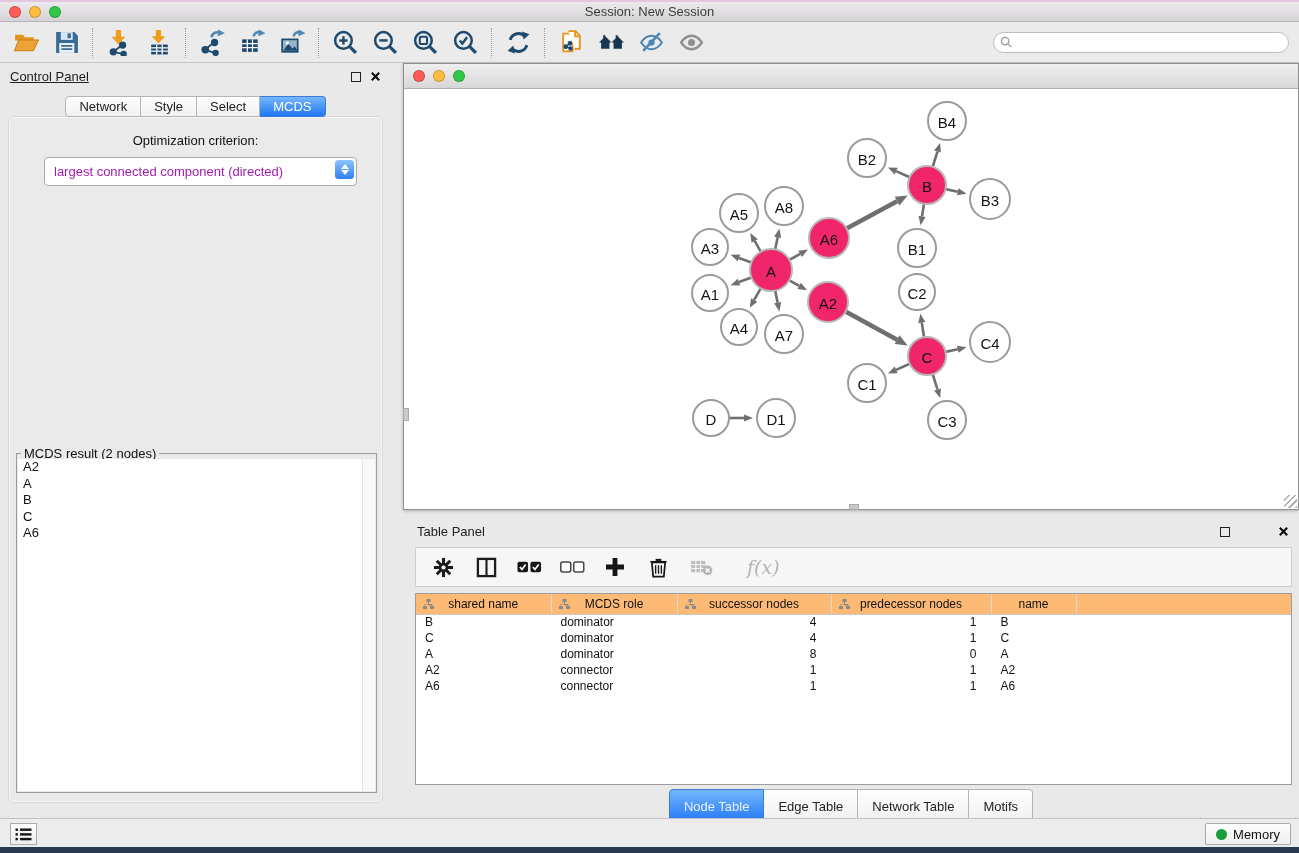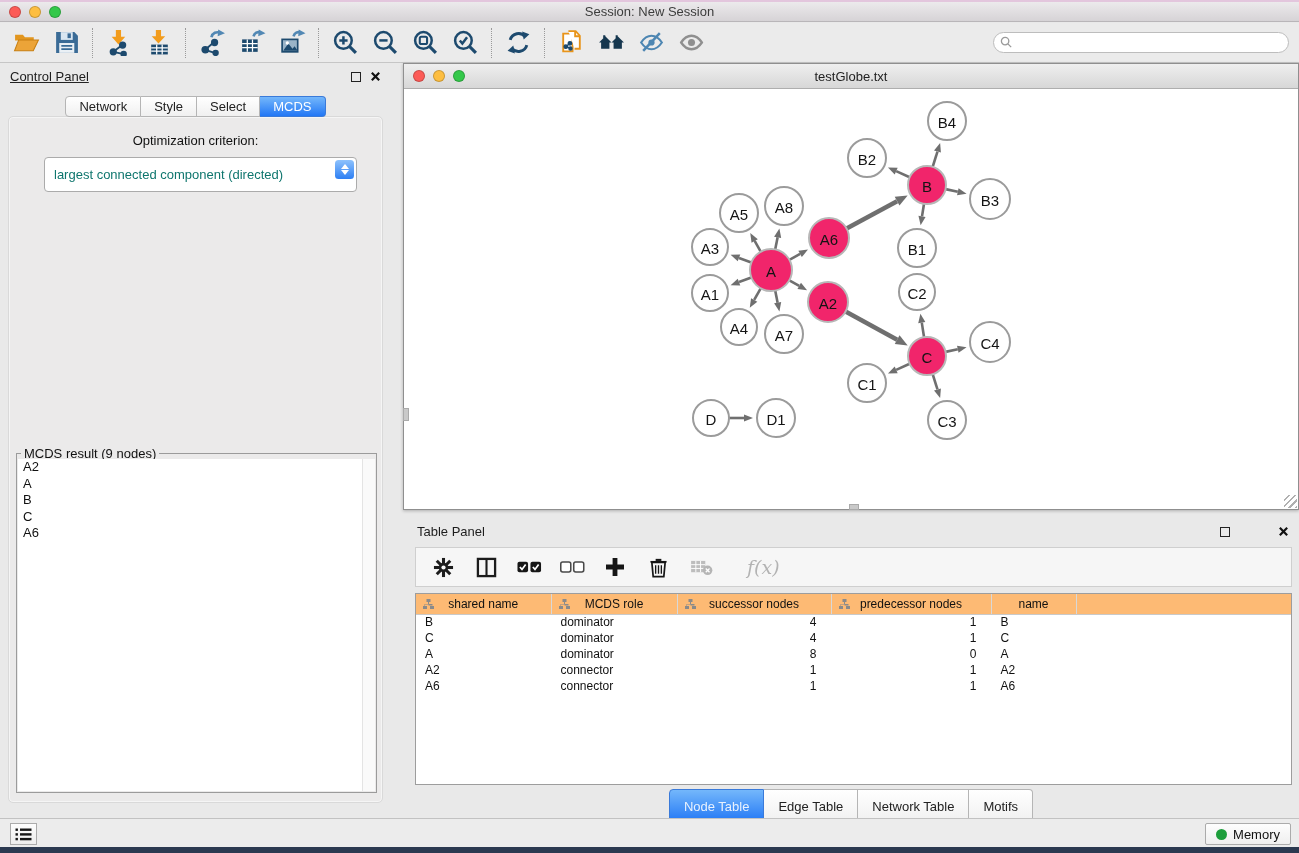--- a/index.html
+++ b/index.html
@@ -34,22 +34,22 @@
   .close-ic{width:11px;height:11px;}
   #cp-tabs{position:absolute;left:0;top:33px;width:100%;display:flex;justify-content:center;z-index:2;}
   .cptab{height:21px;padding:0 13px;display:flex;align-items:center;font-size:13px;
     background:linear-gradient(#ffffff,#f0f0f0);border:1px solid #b5b5b5;border-left:none;color:#222;}
   .cptab:first-child{border-left:1px solid #b5b5b5;border-radius:4px 0 0 4px;}
   .cptab:last-child{border-radius:0 4px 4px 0;}
   .cptab.sel{background:linear-gradient(#74b7fb,#2277f5);border-color:#3a7ad9;color:#fff;}
   #cp-body{position:absolute;left:8px;top:53px;width:375px;height:687px;background:#ebeaea;
     border:1px solid #d9d9d9;border-radius:5px;box-shadow:0 0 0 1px #f5f5f5 inset;}
   #opt-label{margin-top:16px;text-align:center;font-size:13px;color:#111;}
-  #criterion-select{position:absolute;left:35px;top:40px;width:313px;height:35px;background:#fff;
-    border:1px solid #ababab;border-radius:4px;font-size:13px;display:flex;align-items:center;padding-left:9px;color:#0f766e;}
+  #criterion-select{position:absolute;left:35px;top:40px;width:313px;height:29px;background:#fff;
+    border:1px solid #ababab;border-radius:4px;font-size:13px;display:flex;align-items:center;padding-left:9px;color:#a21caf;}
   #criterion-stepper{position:absolute;right:2px;top:1.5px;width:19px;height:19px;border-radius:3.5px;
     background:linear-gradient(#8ec2fd,#2d7ff3);display:flex;flex-direction:column;align-items:center;justify-content:center;gap:1px;}
   .stp{width:0;height:0;border-left:4px solid transparent;border-right:4px solid transparent;}
   .stp.up{border-bottom:5px solid #fff;} .stp.dn{border-top:5px solid #fff;}
   .cp-buttons{position:absolute;left:0;top:75px;width:100%;display:flex;justify-content:center;gap:13px;}
   .mac-btn{height:22px;padding:0 16px;background:linear-gradient(#ffffff,#f1f1f1);border:1px solid #b4b4b4;
     border-radius:4px;font-size:13px;font-family:"Liberation Sans",sans-serif;color:#111;}
   #mcds-group{position:absolute;left:7px;top:336px;width:361px;height:340px;border:1px solid #9b9b9b;}
   #mcds-legend{position:absolute;left:4px;top:-8px;background:#ebeaea;padding:0 3px;font-size:13px;color:#111;}
   #mcds-list{position:absolute;left:1px;top:5px;right:1px;bottom:1px;background:#fff;overflow:hidden;}
@@ -276,42 +276,41 @@
     <div id="cp-body">
       <div id="opt-label">Optimization criterion:</div>
       <div id="criterion-select">
         <span>largest connected component (directed)</span>
         <span id="criterion-stepper">
             <span class="stp up"></span>
             <span class="stp dn"></span>
           </span>
       </div>
       <div id="mcds-group">
-        <span id="mcds-legend">MCDS result (9 nodes)</span>
+        <span id="mcds-legend">MCDS result (2 nodes)</span>
         <div id="mcds-list">
 
         <div class="mcds-item">A2</div>
             <div class="mcds-item">A</div>
             <div class="mcds-item">B</div>
             <div class="mcds-item">C</div>
             <div class="mcds-item">A6</div>
             <div id="mcds-scroll"></div>
           </div>
       </div>
     </div>
   </div>
 
   <div id="net-window">
     <div id="net-titlebar">
       <div class="lights">
         <span class="light l-red"></span>
         <span class="light l-yellow"></span>
         <span class="light l-green"></span>
       </div>
-      <div id="net-title">testGlobe.txt</div>
     </div>
     <div id="net-canvas">
       <svg id="graph" width="894" height="420">
           <line x1="347.35035698573034" y1="188.4088817922656" x2="335.0066158782075" y2="193.0630792590365" stroke="#6f6f6f" stroke-width="2.6"></line>
           <polygon points="326.5853403006634,196.23831431286462 333.7365218566763,189.69456902801886 336.27670989973876,196.43158949005414" fill="#6f6f6f"></polygon>
           <line x1="347.35035698573034" y1="173.5911182077344" x2="335.0066158782075" y2="168.9369207409635" stroke="#6f6f6f" stroke-width="2.6"></line>
           <polygon points="326.5853403006634,165.76168568713538 336.27670989973876,165.56841050994586 333.7365218566763,172.30543097198114" fill="#6f6f6f"></polygon>
           <line x1="356.7197701091396" y1="199.3116594930951" x2="350.17557745793675" y2="210.96850265305008" stroke="#6f6f6f" stroke-width="2.6"></line>
           <polygon points="345.769764647568,218.8163567215194 347.036435830549,209.20617752890257 353.3147190853245,212.7308277771976" fill="#6f6f6f"></polygon>
           <line x1="356.7197701091396" y1="162.6883405069049" x2="350.6651122146444" y2="151.9034811323354" stroke="#6f6f6f" stroke-width="2.6"></line>

